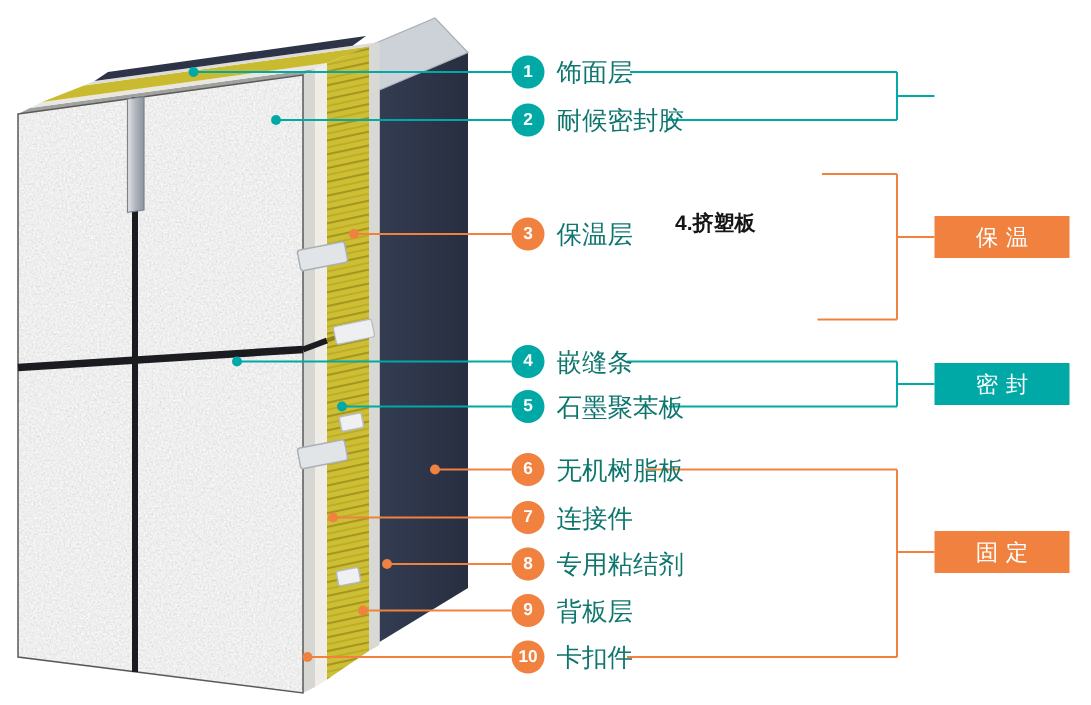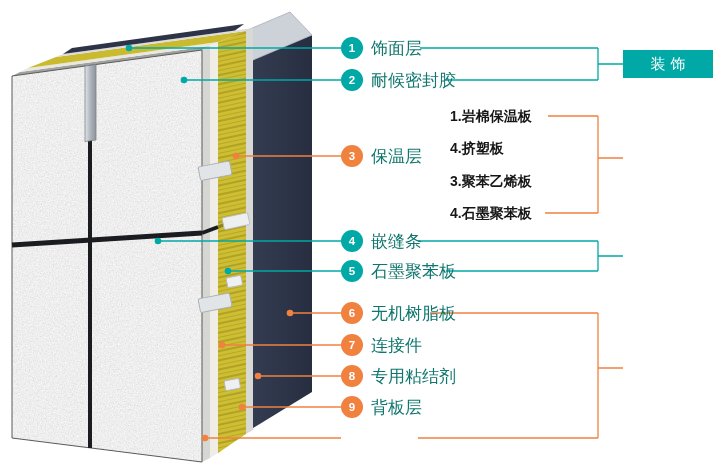--- a/index.html
+++ b/index.html
@@ -190,21 +190,24 @@
     <span class="lbl">连接件</span>
   </div>
   <div class="callout" style="left:341px; top:365px">
     <span class="badge orange">8</span>
     <span class="lbl">专用粘结剂</span>
   </div>
   <div class="callout" style="left:341px; top:396px">
     <span class="badge orange">9</span>
     <span class="lbl">背板层</span>
   </div>
-
-  <div class="sub-item" style="top:106px">1.岩棉保温板</div>
+  <div class="callout" style="left:341px; top:427px">
+    <span class="badge orange">10</span>
+    <span class="lbl">卡扣件</span>
+  </div>
+
   <div class="sub-item" style="top:138px">4.挤塑板</div>
-  <div class="sub-item" style="top:171px">3.聚苯乙烯板</div>
-  <div class="sub-item" style="top:203px">4.石墨聚苯板</div>
-
-  <div class="cat teal" style="top:50px">装饰</div>
+
+  <div class="cat orange" style="top:144px">保温</div>
+  <div class="cat teal" style="top:242px">密封</div>
+  <div class="cat orange" style="top:354px">固定</div>
 
 </div>
 
 </body></html>

